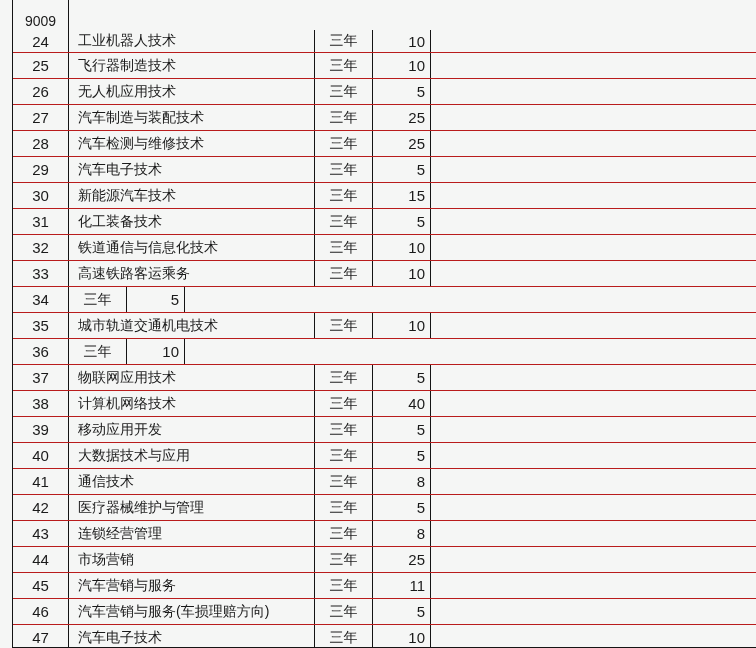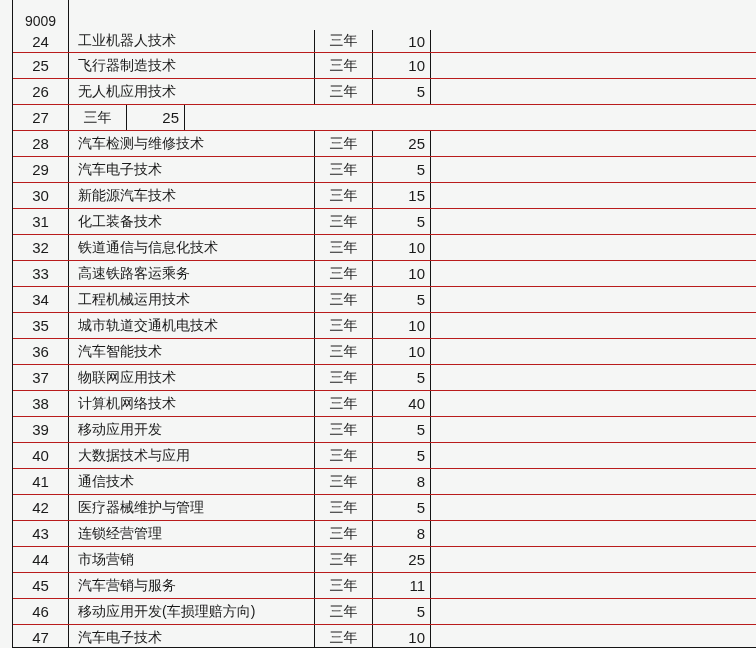--- a/index.html
+++ b/index.html
@@ -99,20 +99,21 @@
   <div class="row">
     <div class="cell cell-seq">26</div>
     <div class="cell cell-prog">无人机应用技术</div>
     <div class="cell cell-dur">三年</div>
     <div class="cell cell-count">5</div>
     <div class="cell cell-empty"></div>
   </div>
 
   <div class="row">
     <div class="cell cell-seq">27</div>
+    <div class="cell cell-prog">汽车制造与装配技术</div>
     <div class="cell cell-dur">三年</div>
     <div class="cell cell-count">25</div>
     <div class="cell cell-empty"></div>
   </div>
 
   <div class="row">
     <div class="cell cell-seq">28</div>
     <div class="cell cell-prog">汽车检测与维修技术</div>
     <div class="cell cell-dur">三年</div>
     <div class="cell cell-count">25</div>
@@ -154,37 +155,35 @@
   <div class="row">
     <div class="cell cell-seq">33</div>
     <div class="cell cell-prog">高速铁路客运乘务</div>
     <div class="cell cell-dur">三年</div>
     <div class="cell cell-count">10</div>
     <div class="cell cell-empty"></div>
   </div>
 
   <div class="row">
     <div class="cell cell-seq">34</div>
-    <div class="cell cell-prog">工程机械运用技术</div>
     <div class="cell cell-dur">三年</div>
     <div class="cell cell-count">5</div>
     <div class="cell cell-empty"></div>
   </div>
 
   <div class="row">
     <div class="cell cell-seq">35</div>
     <div class="cell cell-prog">城市轨道交通机电技术</div>
     <div class="cell cell-dur">三年</div>
     <div class="cell cell-count">10</div>
     <div class="cell cell-empty"></div>
   </div>
 
   <div class="row">
     <div class="cell cell-seq">36</div>
-    <div class="cell cell-prog">汽车智能技术</div>
     <div class="cell cell-dur">三年</div>
     <div class="cell cell-count">10</div>
     <div class="cell cell-empty"></div>
   </div>
 
   <div class="row">
     <div class="cell cell-seq">37</div>
     <div class="cell cell-prog">物联网应用技术</div>
     <div class="cell cell-dur">三年</div>
     <div class="cell cell-count">5</div>
@@ -250,21 +249,21 @@
   <div class="row">
     <div class="cell cell-seq">45</div>
     <div class="cell cell-prog">汽车营销与服务</div>
     <div class="cell cell-dur">三年</div>
     <div class="cell cell-count">11</div>
     <div class="cell cell-empty"></div>
   </div>
 
   <div class="row">
     <div class="cell cell-seq">46</div>
-    <div class="cell cell-prog">移动应用开发(车损理赔方向)</div>
+    <div class="cell cell-prog">汽车营销与服务(车损理赔方向)</div>
     <div class="cell cell-dur">三年</div>
     <div class="cell cell-count">5</div>
     <div class="cell cell-empty"></div>
   </div>
 
   <div class="row">
     <div class="cell cell-seq">47</div>
     <div class="cell cell-prog">汽车电子技术</div>
     <div class="cell cell-dur">三年</div>
     <div class="cell cell-count">10</div>

